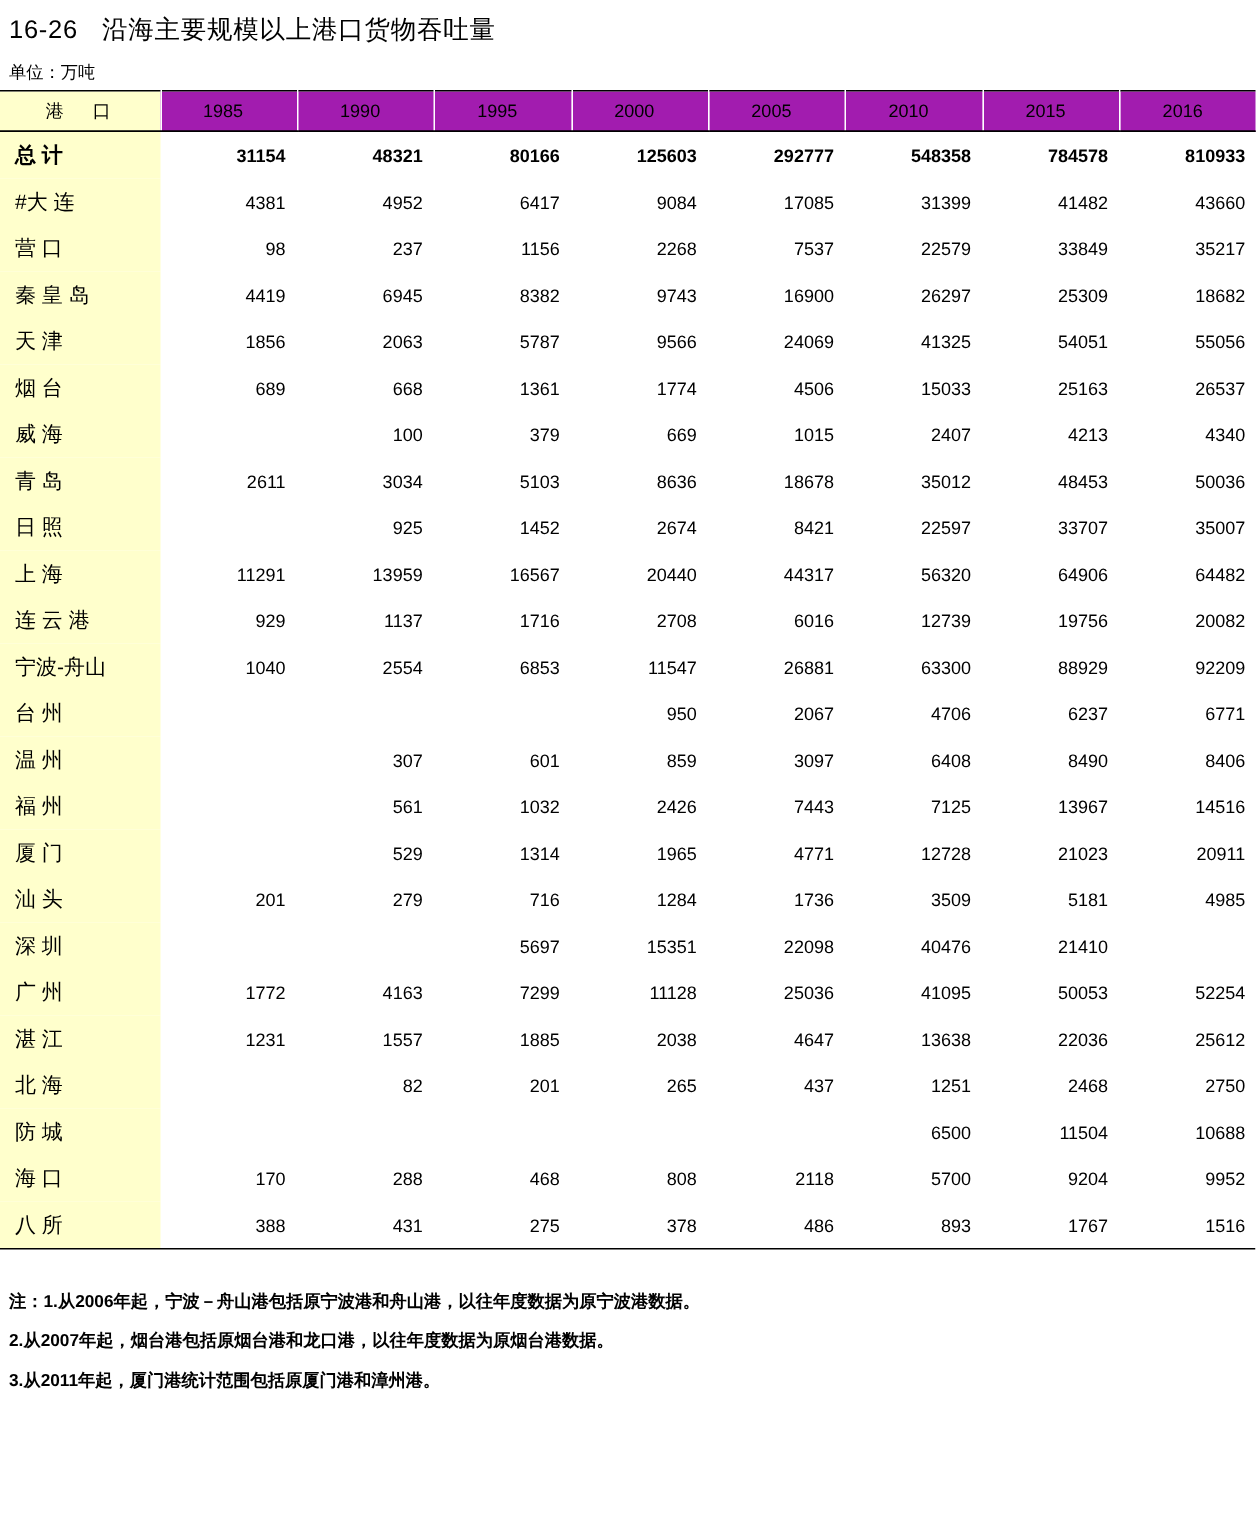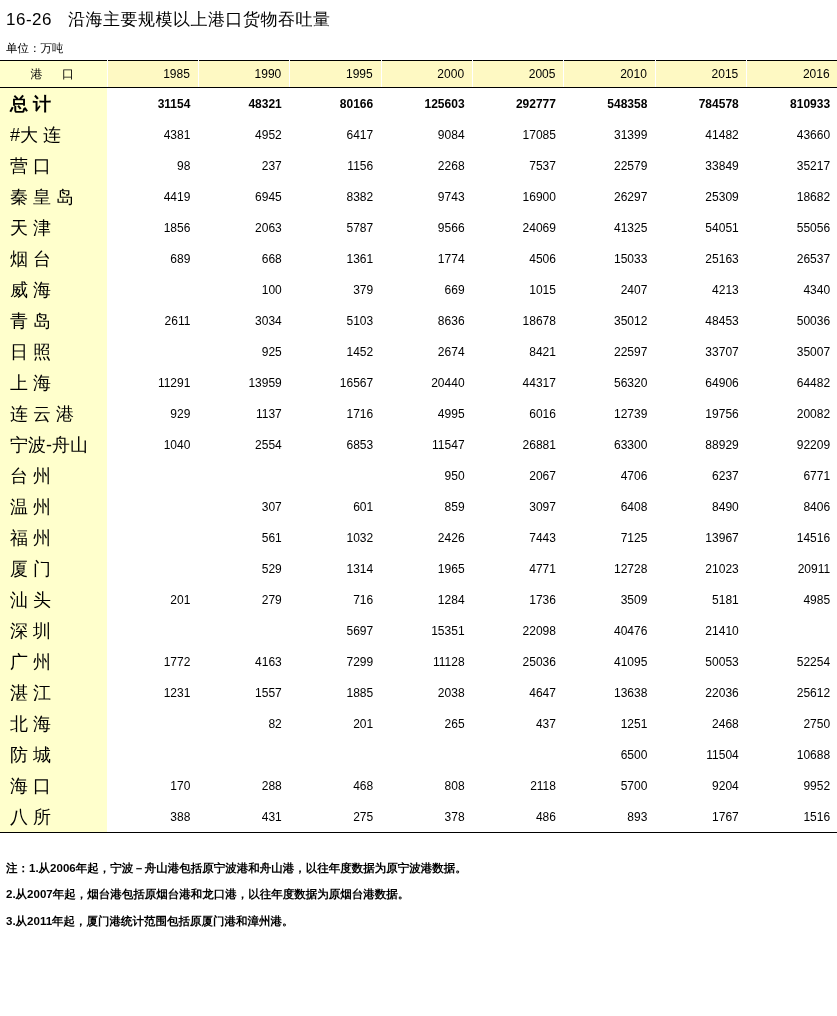--- a/index.html
+++ b/index.html
@@ -41,25 +41,25 @@
   }
   table.data {
     border-collapse: collapse;
     width: 837px;
     table-layout: fixed;
     font-size: 12px;
   }
   table.data col.c0 { width: 107px; }
   table.data col.cN { width: 91.4px; }
   thead th {
-    background: #fef9c3;
+    background: #a21caf;
     height: 26px;
     font-weight: normal;
     font-size: 12px;
-    text-align: right;
+    text-align: center;
     border-left: 1px solid #ffffff;
     border-right: 1px solid #ffffff;
     border-top: 1px solid #000000;
     border-bottom: 1px solid #000000;
     padding: 0 8px 0 0;
   }
   thead th.first {
     text-align: center;
     background: #ffffcc;
     padding: 0;
@@ -76,21 +76,21 @@
     font-size: 12px;
     text-align: right;
     padding: 0 8px 0 0;
     border: none;
     white-space: nowrap;
   }
   tbody td.name {
     background: #ffffcc;
     text-align: left;
     padding: 0 0 0 10px;
-    font-size: 18px;
+    font-size: 14px;
   }
   tbody tr.total td {
     font-weight: bold;
   }
   tbody tr.total td.name {
     font-weight: bold;
   }
   .table-wrap {
     position: relative;
     border-radius: 31px;
@@ -257,21 +257,21 @@
             <td>44317</td>
             <td>56320</td>
             <td>64906</td>
             <td>64482</td>
           </tr>
           <tr>
             <td class="name">连 云 港</td>
             <td>929</td>
             <td>1137</td>
             <td>1716</td>
-            <td>4995</td>
+            <td>2708</td>
             <td>6016</td>
             <td>12739</td>
             <td>19756</td>
             <td>20082</td>
           </tr>
           <tr>
             <td class="name">宁波-舟山</td>
             <td>1040</td>
             <td>2554</td>
             <td>6853</td>

